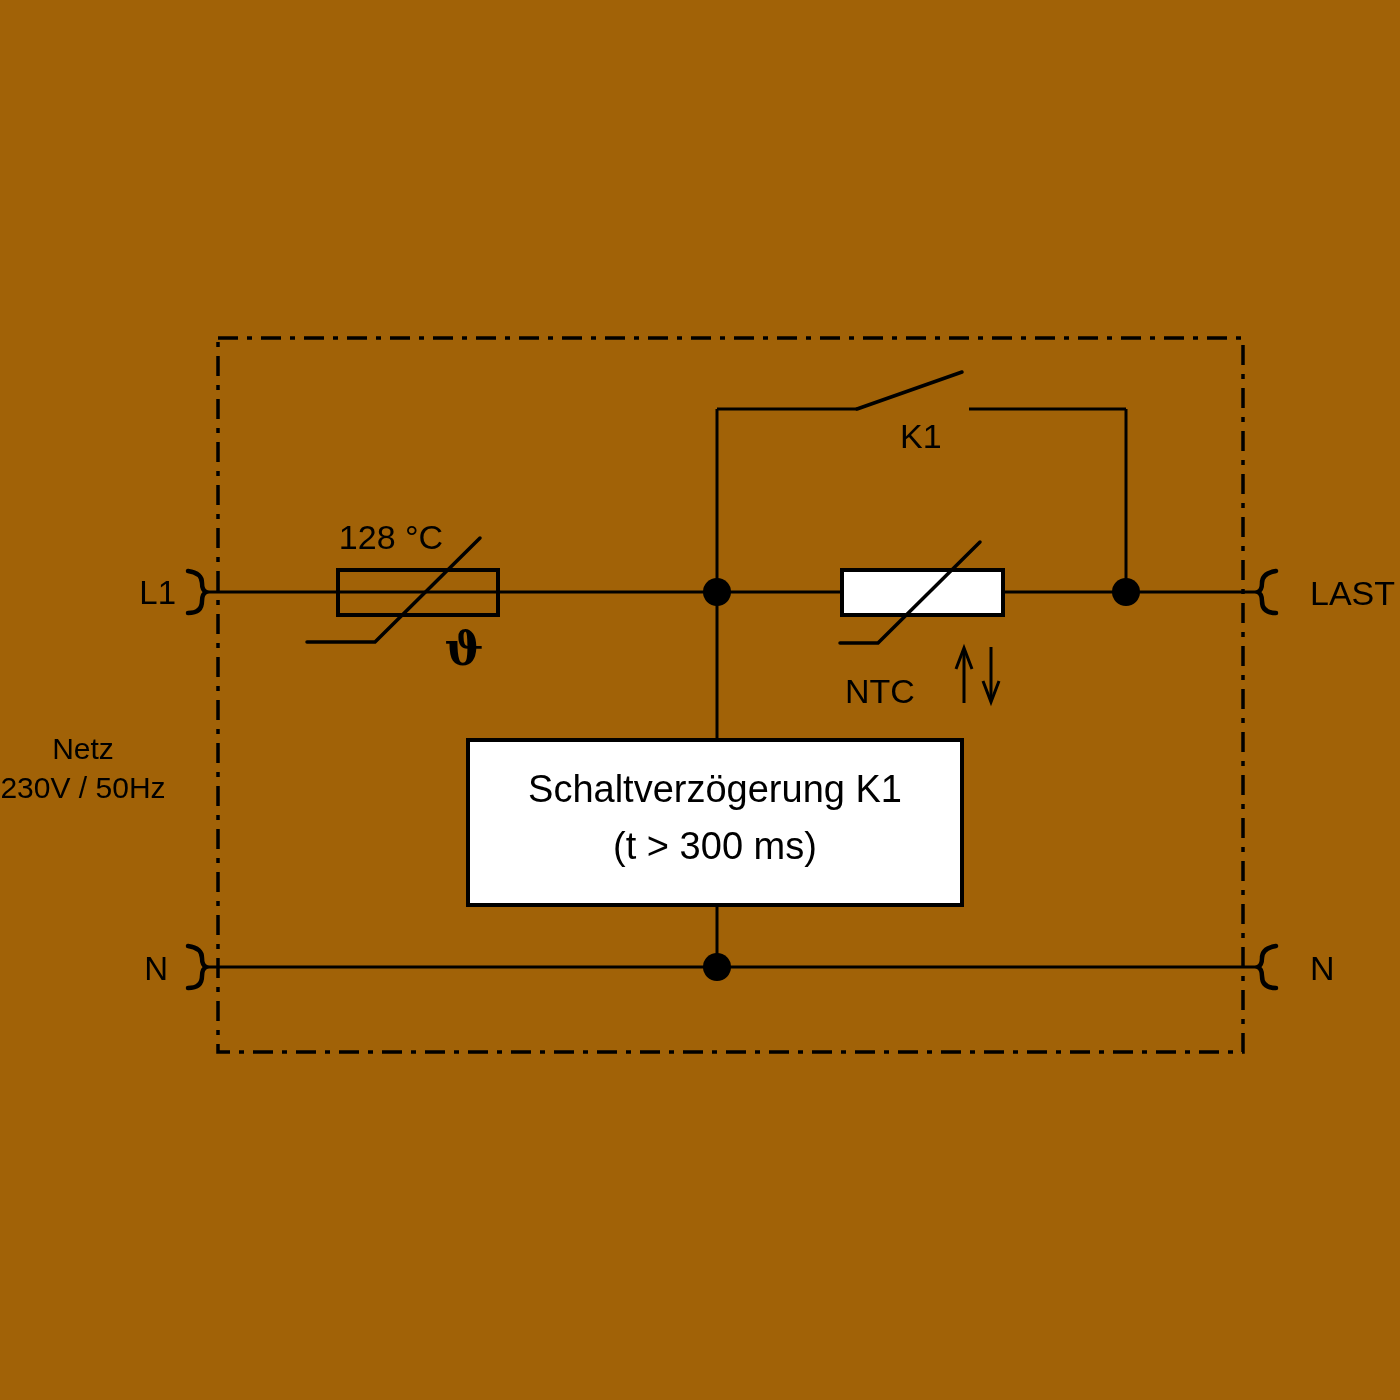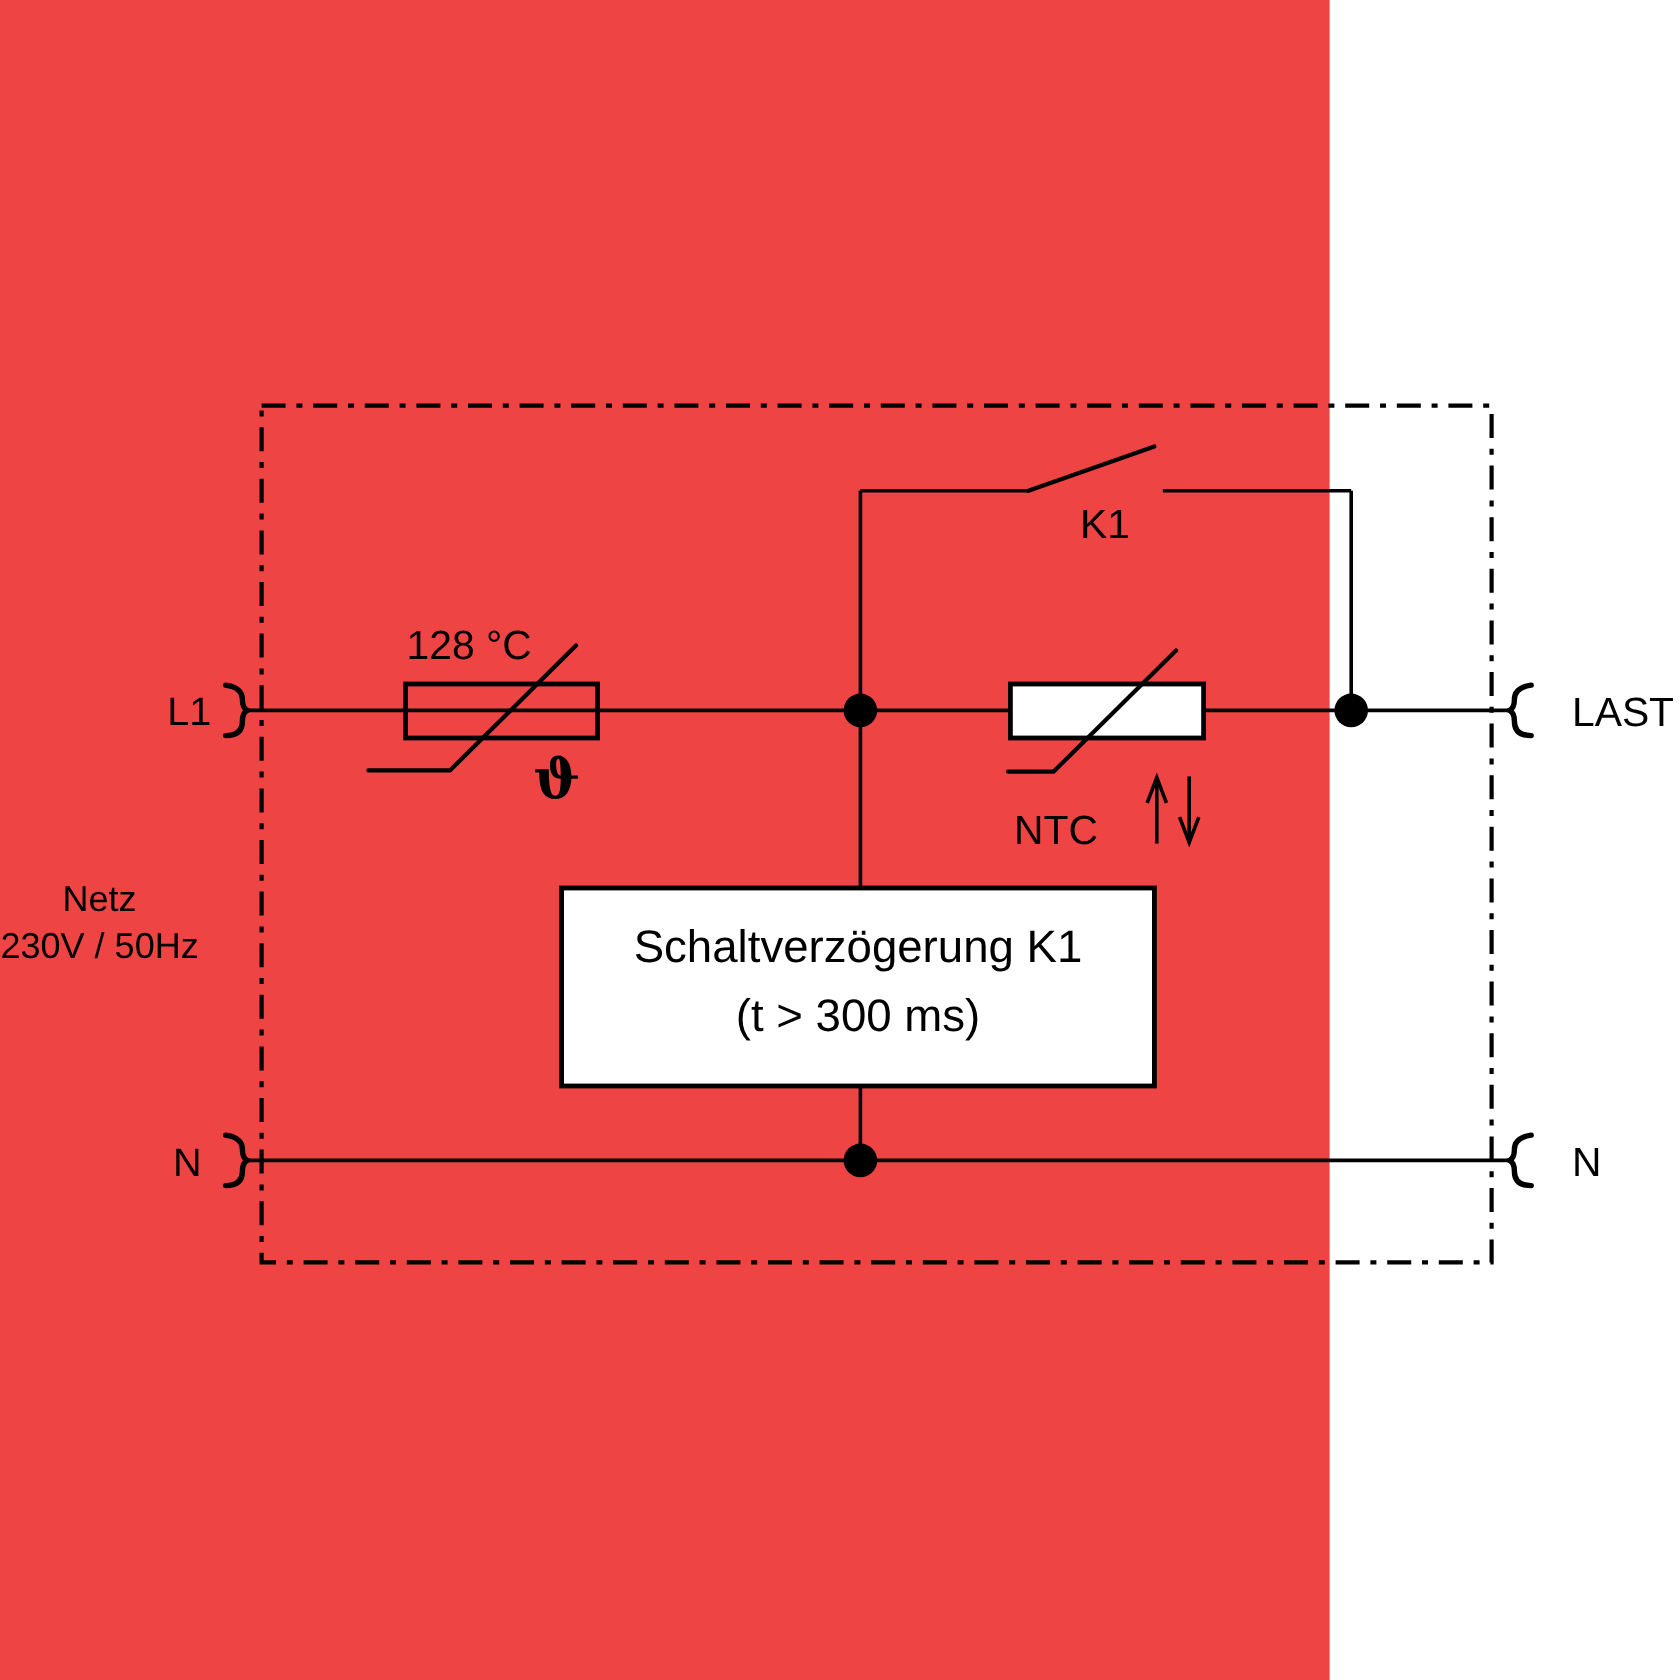--- a/index.html
+++ b/index.html
@@ -2,23 +2,23 @@
 <html><head>
 <meta charset="utf-8">
 <style>
   html, body {
     margin: 0;
     padding: 0;
     background: #ffffff;
   }
   .stage {
     position: relative;
-    width: 1108px;
+    width: 1400px;
     height: 1400px;
-    background: #ef4444;
+    background: #a16207;
     font-family: "Liberation Sans", sans-serif;
   }
   svg { display: block; }
   .lbl {
     font-family: "Liberation Sans", sans-serif;
     fill: #000000;
   }
   .theta {
     font-family: "DejaVu Serif", serif;
     font-weight: bold;

